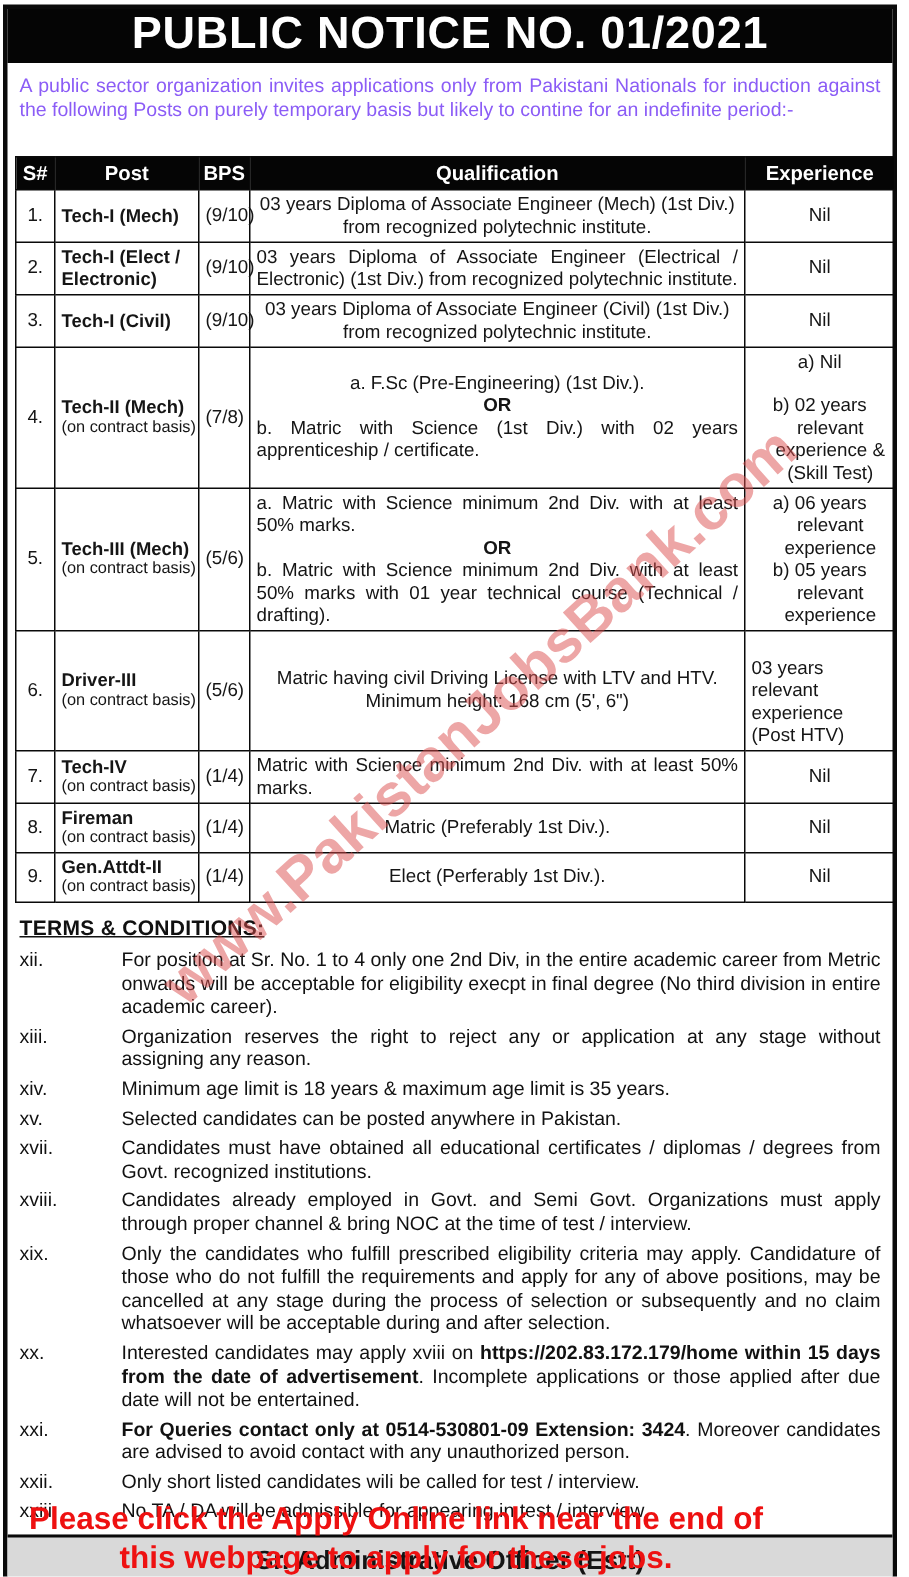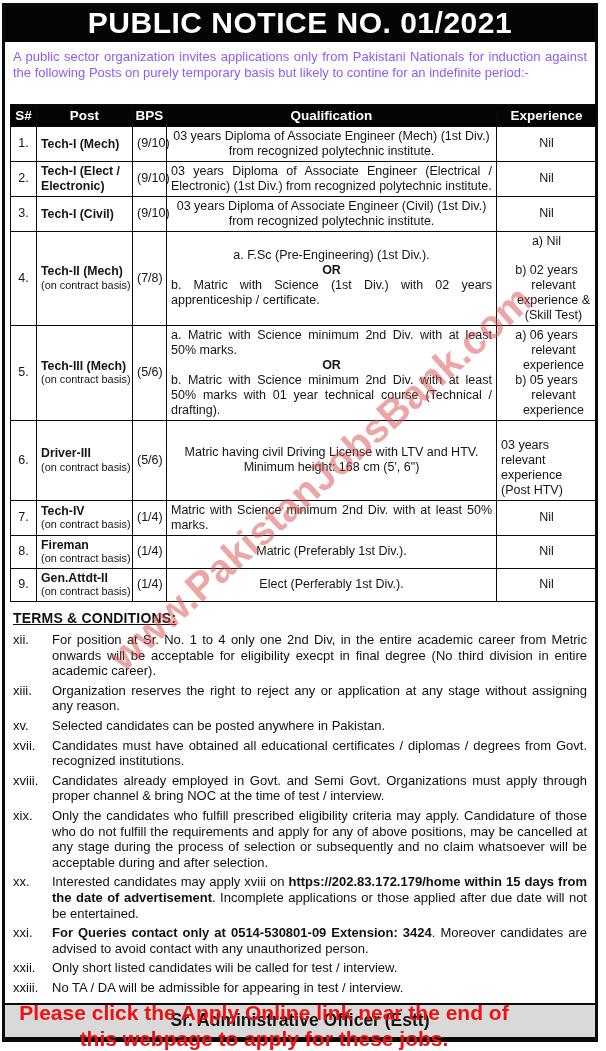--- a/index.html
+++ b/index.html
@@ -53,21 +53,21 @@
   .e-center { text-align:center; }
   .e-left { text-align:left;margin-top:15px; }
   .e-hang { text-align:center; padding-left:14px; text-indent:-14px; }
   .e-spacer { height:14px; }
   td.vtop { vertical-align:top; padding-top:3px; }
   .terms-heading {
     font-size:14px; font-weight:bold; text-decoration:underline;
     margin:8px 0 6px 1px; letter-spacing:0.2px;
   }
   ul.terms { list-style:none; margin:0 1px 8px 1px; }
-  ul.terms li { display:flex; margin-bottom:4px; }
+  ul.terms li { display:flex; margin-bottom:4px;gap:29px; }
   .term-num { width:39px; flex-shrink:0; font-size:13px; line-height:1.2; }
   .term-text { flex:1; font-size:13px; line-height:1.2; text-align:justify; }
   .term-text b { font-weight:bold; }
   .footer {
     border-top:2px solid #0a0a0a;
     background:#d9d9d9;
     text-align:center; font-weight:bold;
     font-size:17.5px; line-height:1.28;
     padding:4px 0 5px 0; color:#141414;
   }
@@ -245,20 +245,24 @@
     <ul class="terms">
         <li>
           <span class="term-num">xii.</span>
           <span class="term-text"><span>For position at Sr. No. 1 to 4 only one 2nd Div, in the entire academic career from Metric onwards will be acceptable for eligibility execpt in final degree (No third division in entire academic career).</span></span>
         </li>
         <li>
           <span class="term-num">xiii.</span>
           <span class="term-text"><span>Organization reserves the right to reject any or application at any stage without assigning any reason.</span></span>
         </li>
         <li>
+          <span class="term-num">xiv.</span>
+          <span class="term-text"><span>Minimum age limit is 18 years &amp; maximum age limit is 35 years.</span></span>
+        </li>
+        <li>
           <span class="term-num">xv.</span>
           <span class="term-text"><span>Selected candidates can be posted anywhere in Pakistan.</span></span>
         </li>
         <li>
           <span class="term-num">xvii.</span>
           <span class="term-text"><span>Candidates must have obtained all educational certificates / diplomas / degrees from Govt. recognized institutions.</span></span>
         </li>
         <li>
           <span class="term-num">xviii.</span>
           <span class="term-text"><span>Candidates already employed in Govt. and Semi Govt. Organizations must apply through proper channel &amp; bring NOC at the time of test / interview.</span></span>

